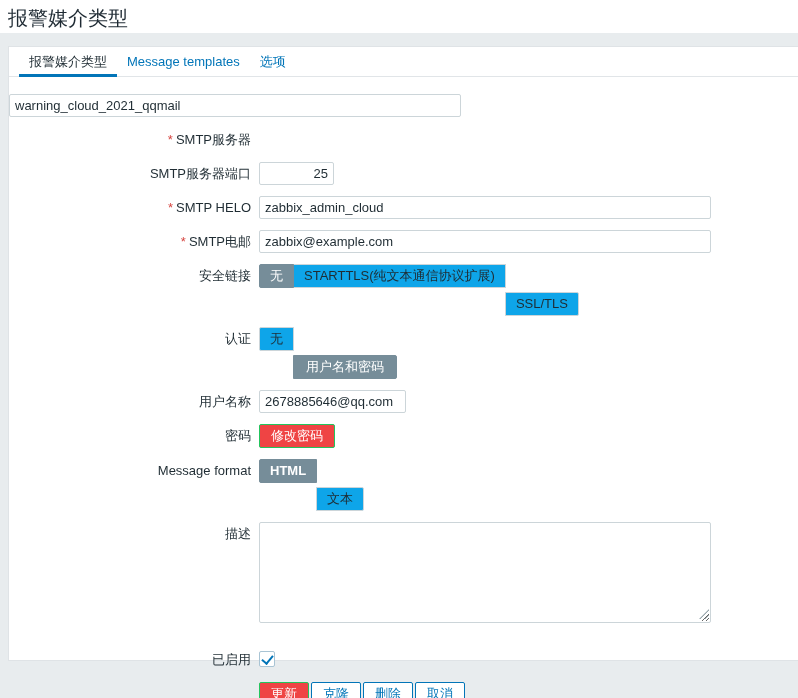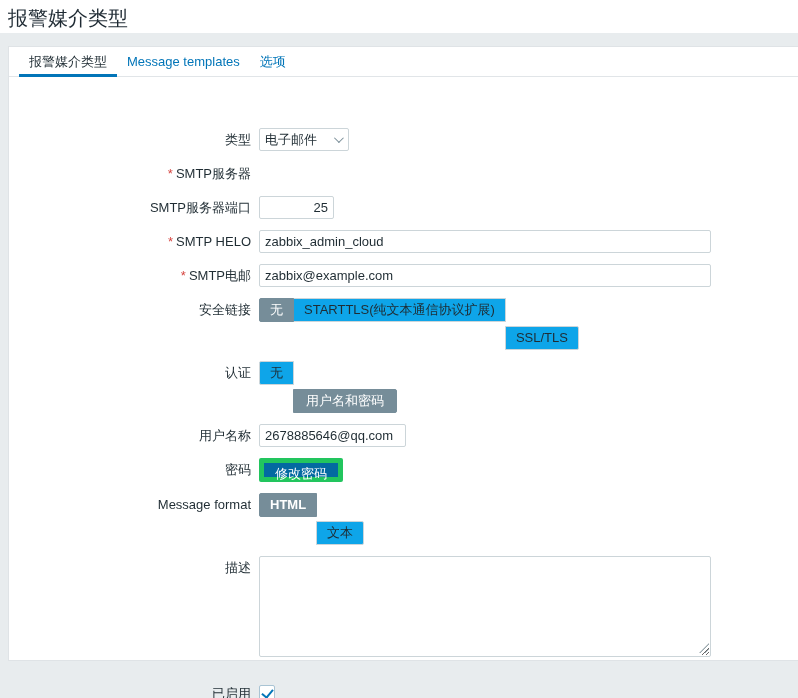--- a/index.html
+++ b/index.html
@@ -138,22 +138,22 @@
     height: 24px;
     line-height: 22px;
     padding: 0 11px;
     font-size: 13px;
     font-family: "Liberation Sans", sans-serif;
     border-radius: 2px;
     cursor: pointer;
     white-space: nowrap;
   }
   .btn-primary {
-    background: #0369a1;
-    border: 5px solid #22c55e;
+    background: #ef4444;
+    border: 1px solid #22c55e;
     color: #fff;
     text-align: right;
   }
   .btn-outline {
     background: #fff;
     border: 1px solid #0275b8;
     color: #0275b8;
   }
   .footer-btns { margin-left: 250px; display: flex; gap: 2px; margin-top: 8px; }
   
@@ -210,31 +210,25 @@
 
   <div class="tabbar">
     <a class="tab active">报警媒介类型</a>
     <a class="tab">Message templates</a>
     <a class="tab">选项</a>
   </div>
 
   <div class="form">
 
     <div class="row">
-    </div>
-
-    <div class="row">
-      <div class="lbl">类型</div>
-      <div class="fld">
-        <div class="select">
-          <span>电子邮件</span>
-          <span class="chev"></span>
-        </div>
-      </div>
-    </div>
+      <div class="fld">
+        <input type="text" class="w-full" value="warning_cloud_2021_qqmail" style="">
+      </div>
+    </div>
+
 
     <div class="row">
       <div class="lbl"><span class="req">*</span><span>SMTP服务器</span></div>
     </div>
 
     <div class="row">
       <div class="lbl">SMTP服务器端口</div>
       <div class="fld">
         <input type="text" class="w-port" value="25" style="">
       </div>

